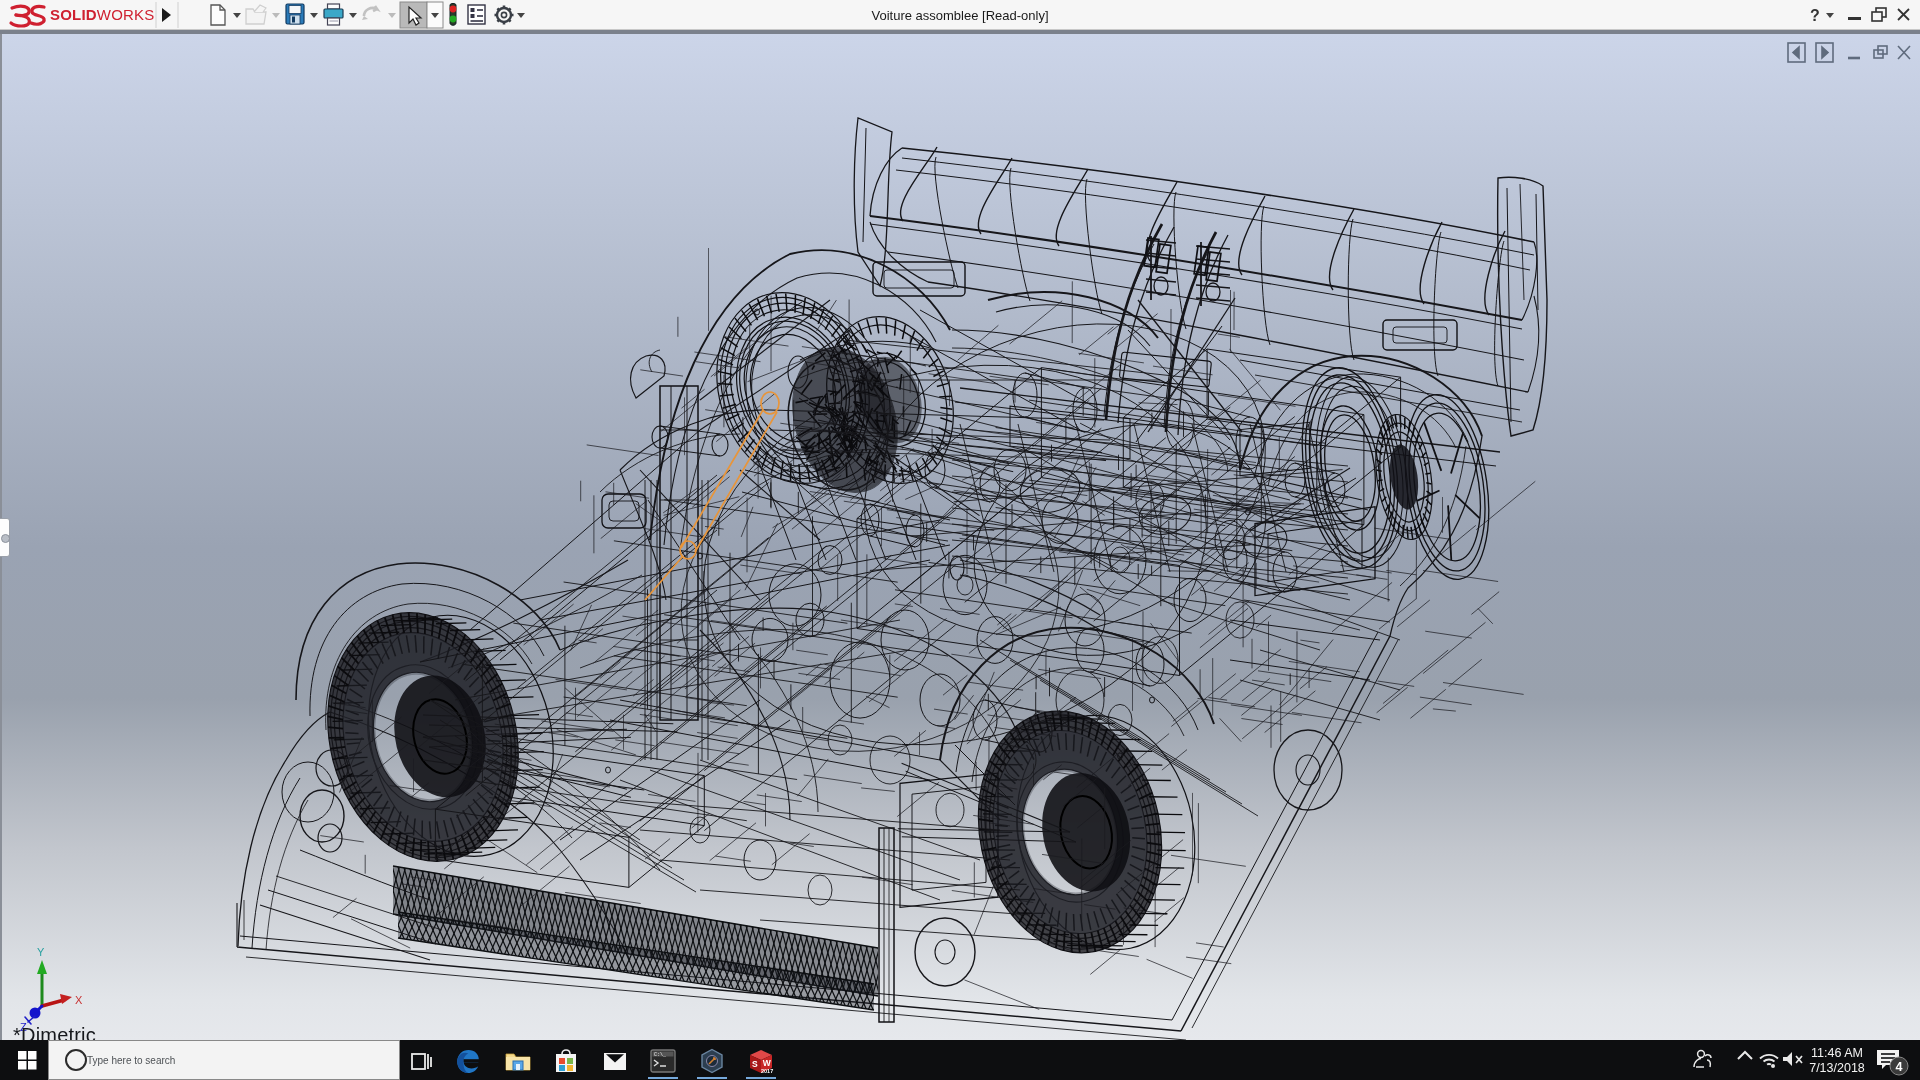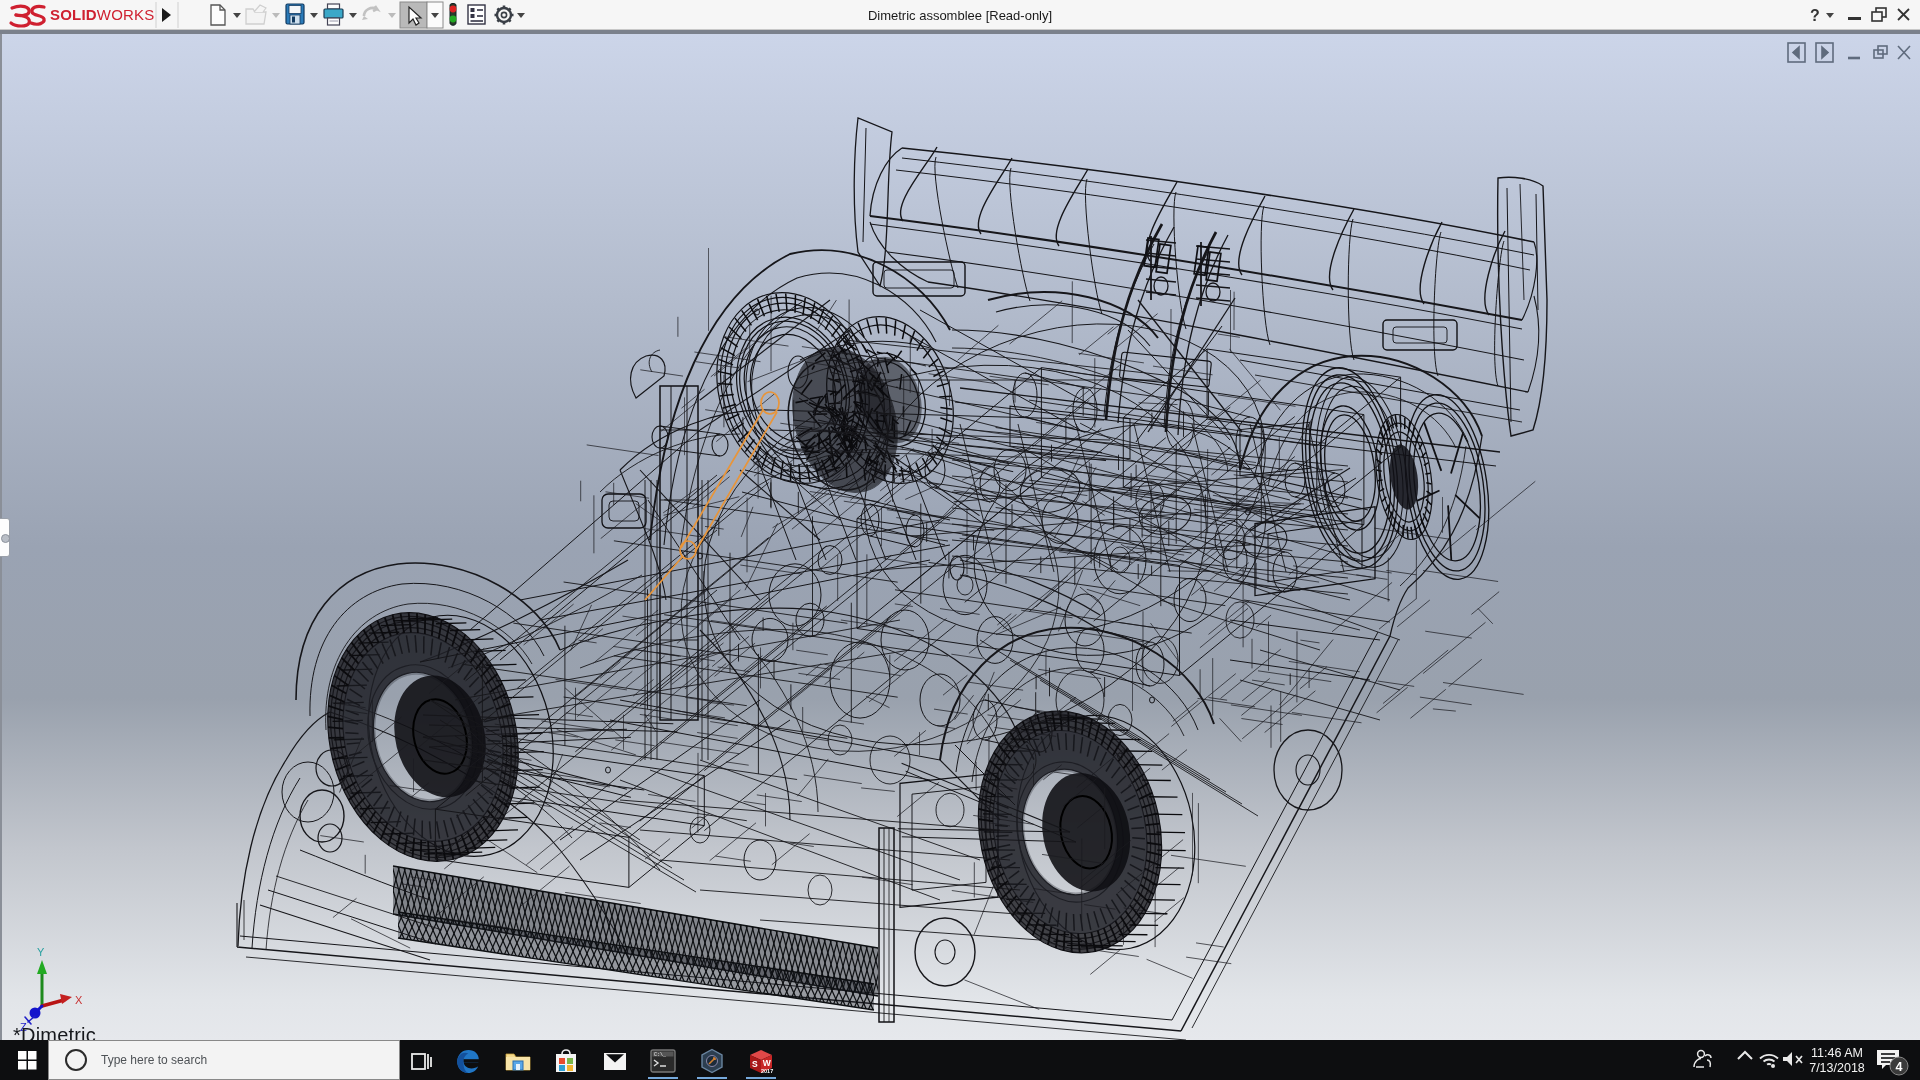--- a/index.html
+++ b/index.html
@@ -7,21 +7,21 @@
 #viewport{position:absolute;left:0;top:34px;width:1920px;height:1006px;
  background:linear-gradient(180deg,#ccd5e9 0%,#b3bccd 26%,#9aa3b3 51%,#99a1ad 66%,#c2c6cd 81%,#e2e5e9 96%,#e6e8ec 100%);}
 #vpborder{position:absolute;left:0;top:34px;width:2px;height:1006px;background:#8a8f98}
 #title{position:absolute;top:8px;left:0;width:1920px;text-align:center;font-size:13px;color:#1a1a1a}
 #lefttab{position:absolute;left:0;top:518px;width:10px;height:39px;background:#fdfdfd;border:1px solid #9aa0aa;border-left:none;border-radius:0 3px 3px 0}
 #lefttab:after{content:"";position:absolute;left:1px;top:15px;width:7px;height:7px;border-radius:50%;background:#b9bec6;border:1px solid #8d939c}
 #dimetric{position:absolute;left:13px;top:1024px;font-size:20px;color:#16181c;letter-spacing:0.2px}
 #taskbar{position:absolute;left:0;top:1040px;width:1920px;height:40px;background:#0d0e10;display:flex;align-items:center}
 #search{position:absolute;left:48px;top:1040px;width:352px;height:40px;background:#f3f3f3;border:1px solid #888;display:flex;align-items:center}
 #search .circ{width:22px;height:22px;border:2.5px solid #2b2b2b;border-radius:50%;margin-left:16px}
-#search .stx{margin-left:14px;font-size:12px;color:#4e5256}
+#search .stx{font-size:10px;color:#4e5256}
 .tico{position:absolute;top:1048px;width:26px;height:26px}
 .uline{position:absolute;top:1077px;height:2px;background:#76a9dc}
 svg{position:absolute;left:0;top:0}
 </style></head><body>
 
 <div id="titlebar"></div>
 <svg width="1920" height="30" style="z-index:3">
 
   <g stroke="#cf2030" fill="none" stroke-width="3.2" stroke-linecap="round">
     <path d="M 12 8 C 22 4 30 7 29 12 C 28 16 20 16 16 15"></path>
@@ -108,21 +108,21 @@
   <rect x="1848" y="17" width="13" height="3" fill="#333"></rect>
   <g fill="none" stroke="#333" stroke-width="1.6">
     <rect x="1876" y="8" width="10" height="9"></rect>
     <rect x="1872" y="12" width="10" height="9" fill="#f6f6f6"></rect>
   </g>
   <g stroke="#333" stroke-width="1.8">
       <line x1="1898" y1="9" x2="1909" y2="20"></line>
       <line x1="1909" y1="9" x2="1898" y2="20"></line>
     </g>
 </svg>
-<div id="title">Dimetric assomblee [Read-only]</div>
+<div id="title">Voiture assomblee [Read-only]</div>
 <div id="sep"></div>
 
 <div id="viewport"></div>
 <div id="vpborder"></div>
 <div id="lefttab"></div>
 
 <svg width="160" height="26" style="left:1786px;top:40px;z-index:5">
   <g fill="none" stroke="#5f6b7d" stroke-width="1.6">
     <rect x="2" y="3" width="17" height="19"></rect>
       <path d="M 13 7 L 7 12.5 L 13 18 Z" fill="#5f6b7d"></path>

